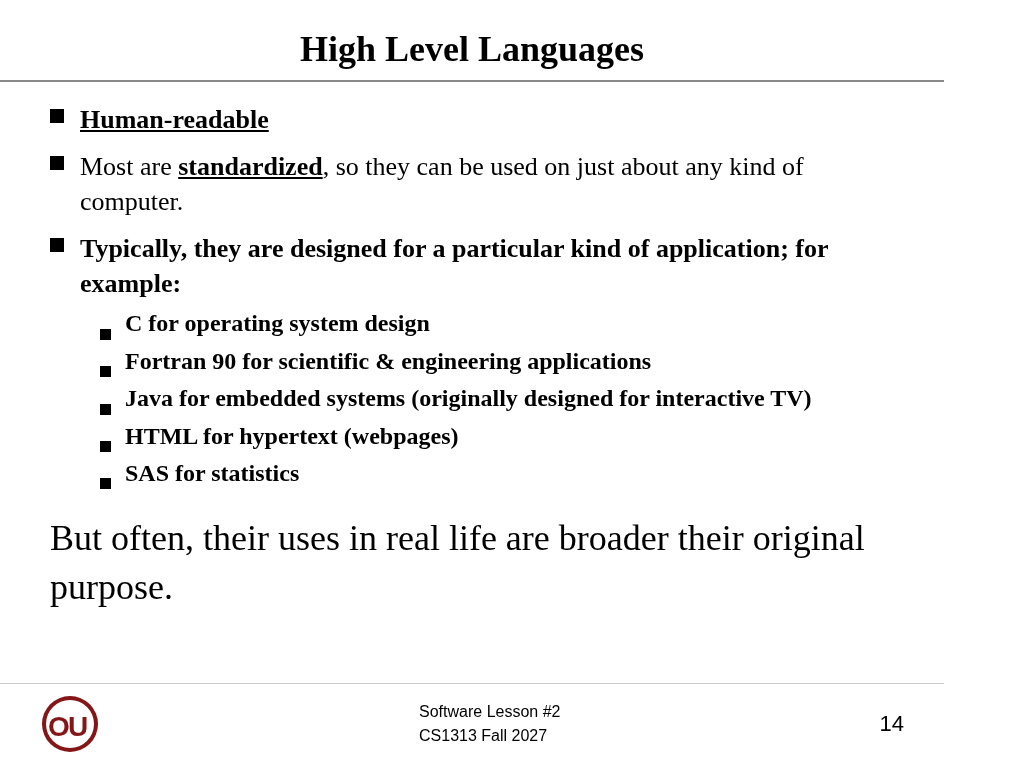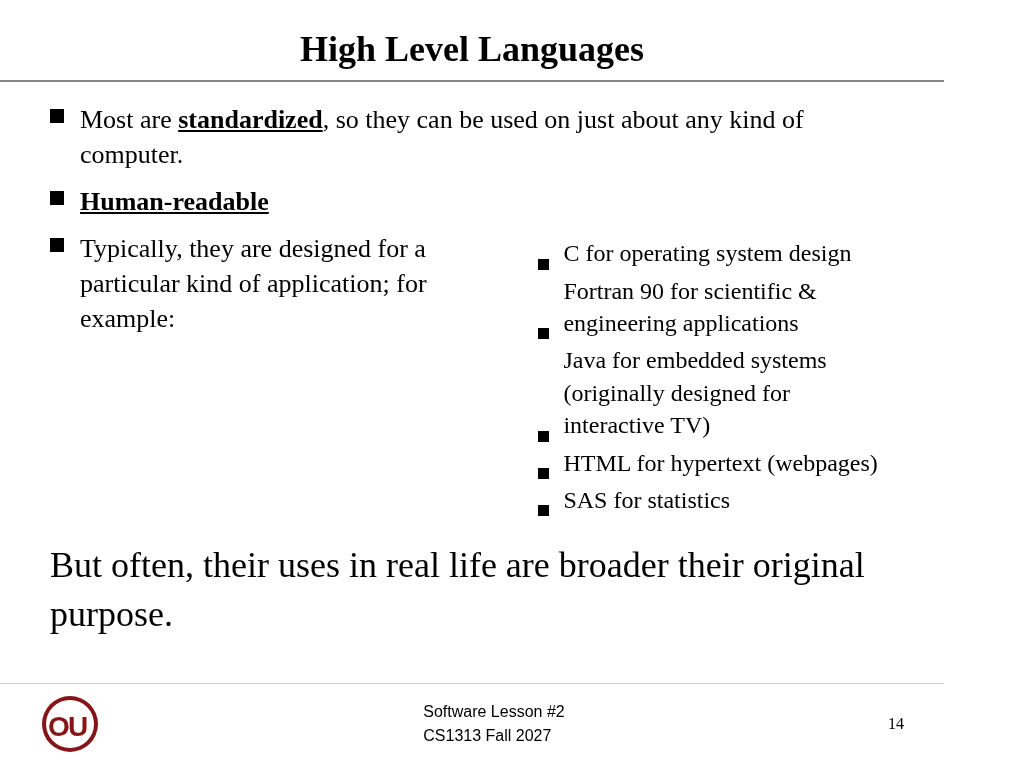--- a/index.html
+++ b/index.html
@@ -124,60 +124,60 @@
 
     .footer-center {
       text-align: left;
       font-size: 16px;
       color: #000000;
       font-family: Arial, sans-serif;
       line-height: 1.5;
     }
 
     .footer-page {
-      font-size: 16px;
-      color: #000000;
-      font-family: Liberation Serif, serif;
+      font-size: 22px;
+      color: #000000;
+      font-family: Liberation Sans, sans-serif;
       font-weight: normal;
     }
 
     
     .ou-logo {
       position: relative;
       width: 60px;
       height: 60px;
     }
   </style>
 </head>
 <body>
 
 <div class="slide">
   <div class="slide-header">
     <div class="slide-title">High Level Languages</div>
   </div>
 
   <div class="slide-content">
     <ul class="bullet-list">
+
+      <li>
+        <span class="bullet-square"></span>
+        <span class="bullet-text">
+          <span class="underline-bold">Human-readable</span>
+        </span>
+      </li>
 
       <li>
         <span class="bullet-square"></span>
         <span class="bullet-text">
           Most are <span class="bold-underline">standardized</span>, so they can be used on just about any kind of computer.
         </span>
       </li>
 
-      <li>
-        <span class="bullet-square"></span>
-        <span class="bullet-text">
-          <span class="underline-bold">Human-readable</span>
-        </span>
-      </li>
-
-
-      <li style="flex-direction: row;">
+
+      <li style="flex-direction: column; font-weight: bold;">
         <div style="display:flex; align-items:flex-start;">
           <span class="bullet-square"></span>
           <span class="bullet-text">
             Typically, they are designed for a particular kind of application; for example:
           </span>
         </div>
         <ul class="sub-list" style="margin-left: 50px;">
           <li>
             <span class="bullet-square-small"></span>
             <span class="bullet-text">C for operating system design</span>

